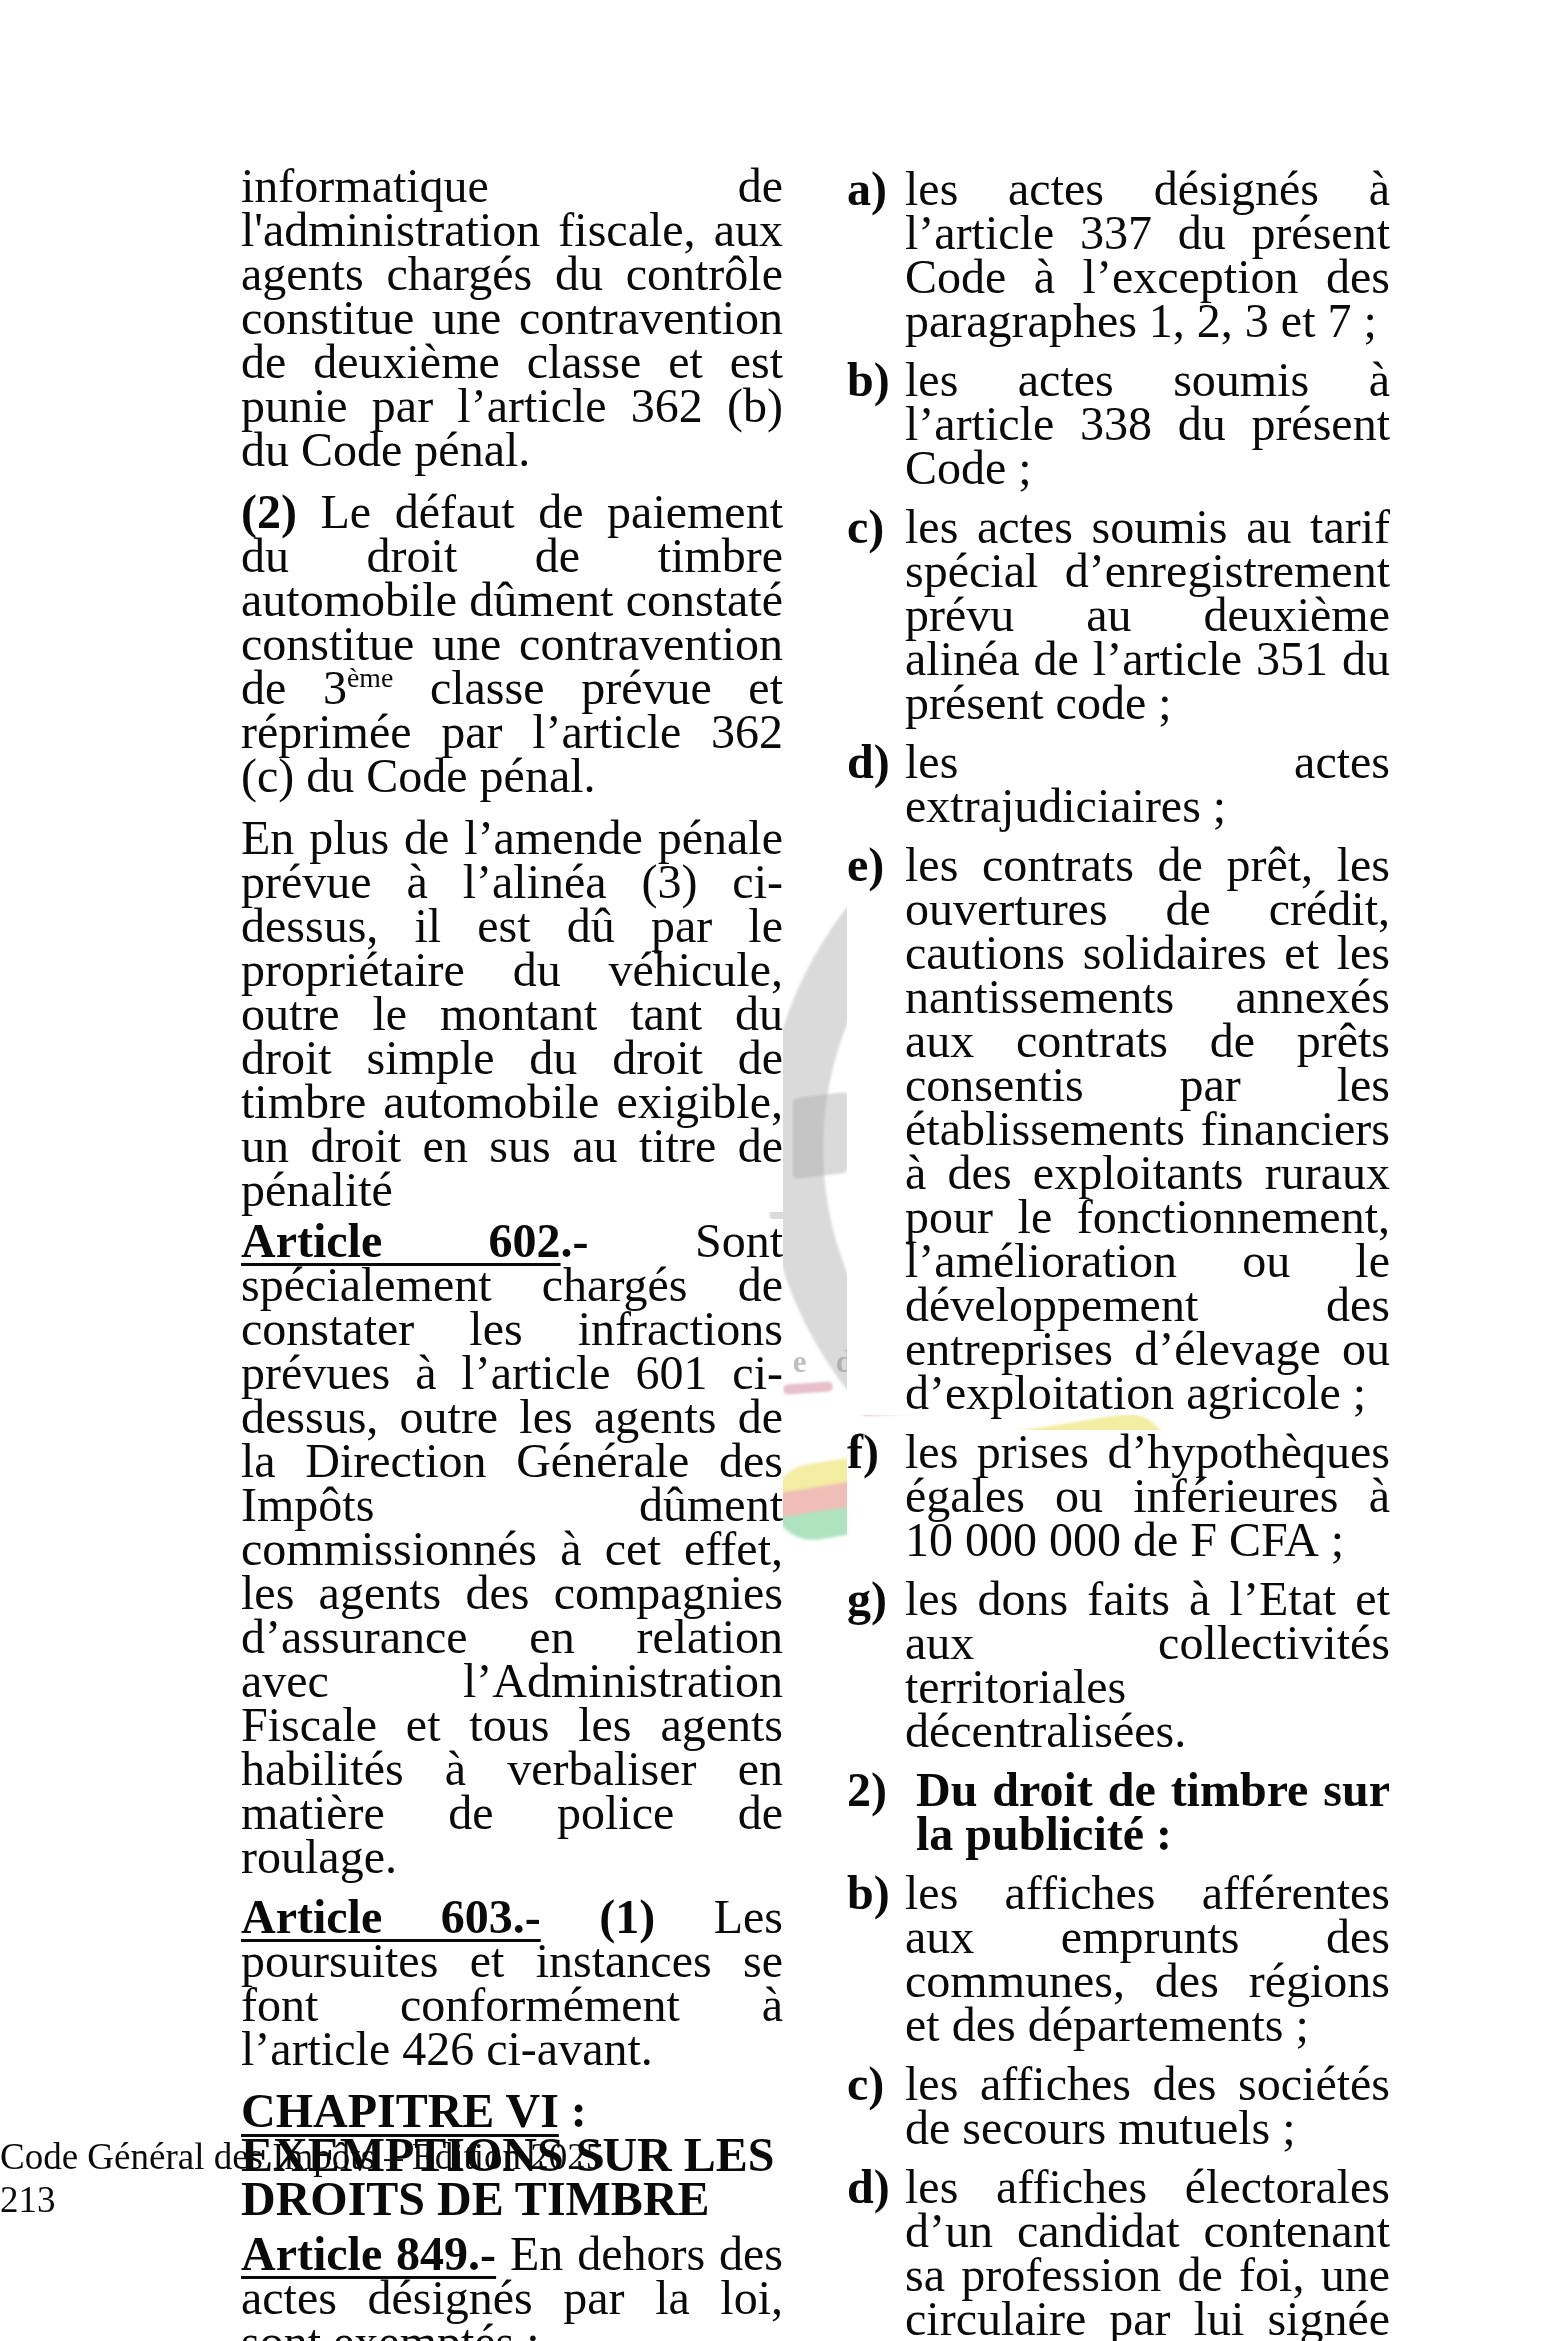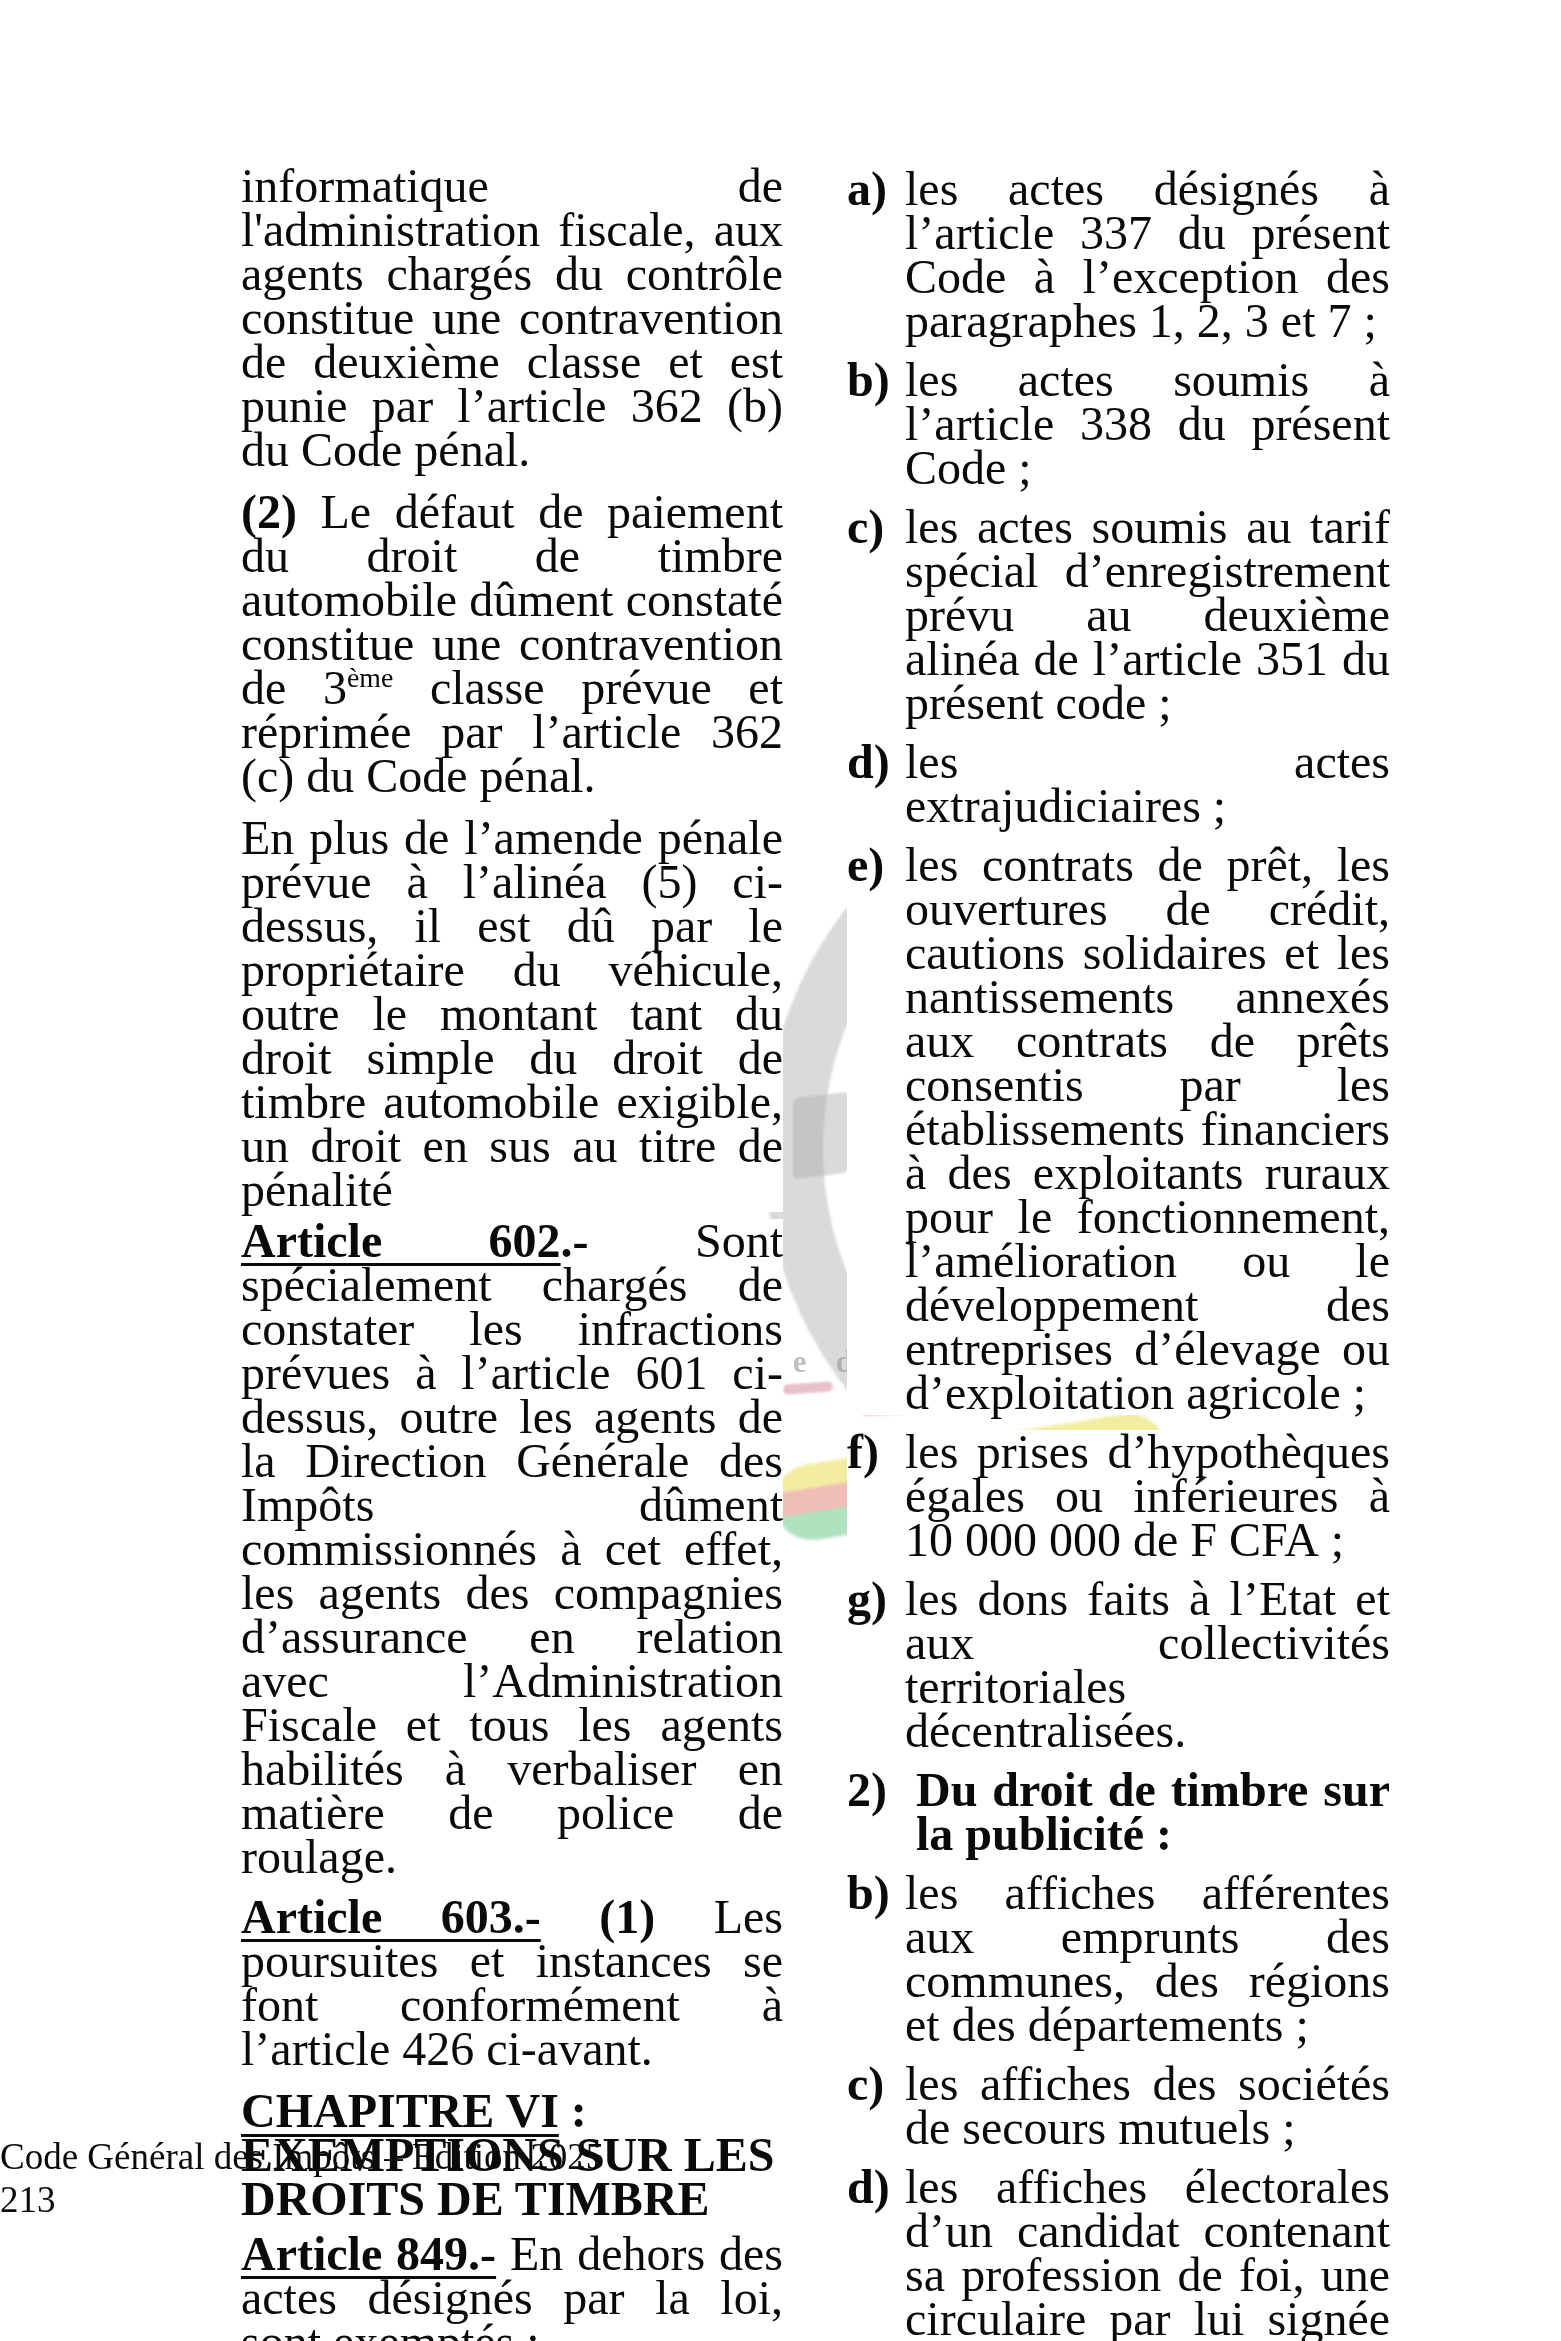--- a/index.html
+++ b/index.html
@@ -90,21 +90,21 @@
     <div class="wm-frag f2"></div>
     <div class="wm-frag f3"></div>
     <div class="wm-band"></div>
   </div>
 
   <div class="col col-left">
     <p><span>informatique de l'administration fiscale, aux agents chargés du contrôle constitue une contravention de deuxième classe et est punie par l’article 362 (b) du Code pénal.</span></p>
 
     <p><b>(2)</b><span> Le défaut de paiement du droit de timbre automobile dûment constaté constitue une contravention de 3</span><sup>ème</sup><span> classe prévue et réprimée par l’article 362 (c) du Code pénal.</span></p>
 
-    <p class="tight"><span>En plus de l’amende pénale prévue à l’alinéa (5) ci-dessus, il est dû par le propriétaire du véhicule, outre le montant tant du droit simple du droit de timbre automobile exigible, un droit en sus au titre de pénalité</span></p>
+    <p class="tight"><span>En plus de l’amende pénale prévue à l’alinéa (3) ci-dessus, il est dû par le propriétaire du véhicule, outre le montant tant du droit simple du droit de timbre automobile exigible, un droit en sus au titre de pénalité</span></p>
 
     <p class="after-602"><span class="art">Article 602</span><b>.-</b><span> Sont spécialement chargés de constater les infractions prévues à l’article 601 ci-dessus, outre les agents de la Direction Générale des Impôts dûment commissionnés à cet effet, les agents des compagnies d’assurance en relation avec l’Administration Fiscale et tous les agents habilités à verbaliser en matière de police de roulage.</span></p>
 
     <p><span class="art">Article 603.-</span><b> (1)</b><span> Les poursuites et instances se font conformément à l’article 426 ci-avant.</span></p>
 
 
     <p class="chapter">
       <span class="u">CHAPITRE VI</span><span>&nbsp;:</span><br>
       <span>EXEMPTIONS SUR LES</span><br>
       <span>DROITS DE TIMBRE</span>

